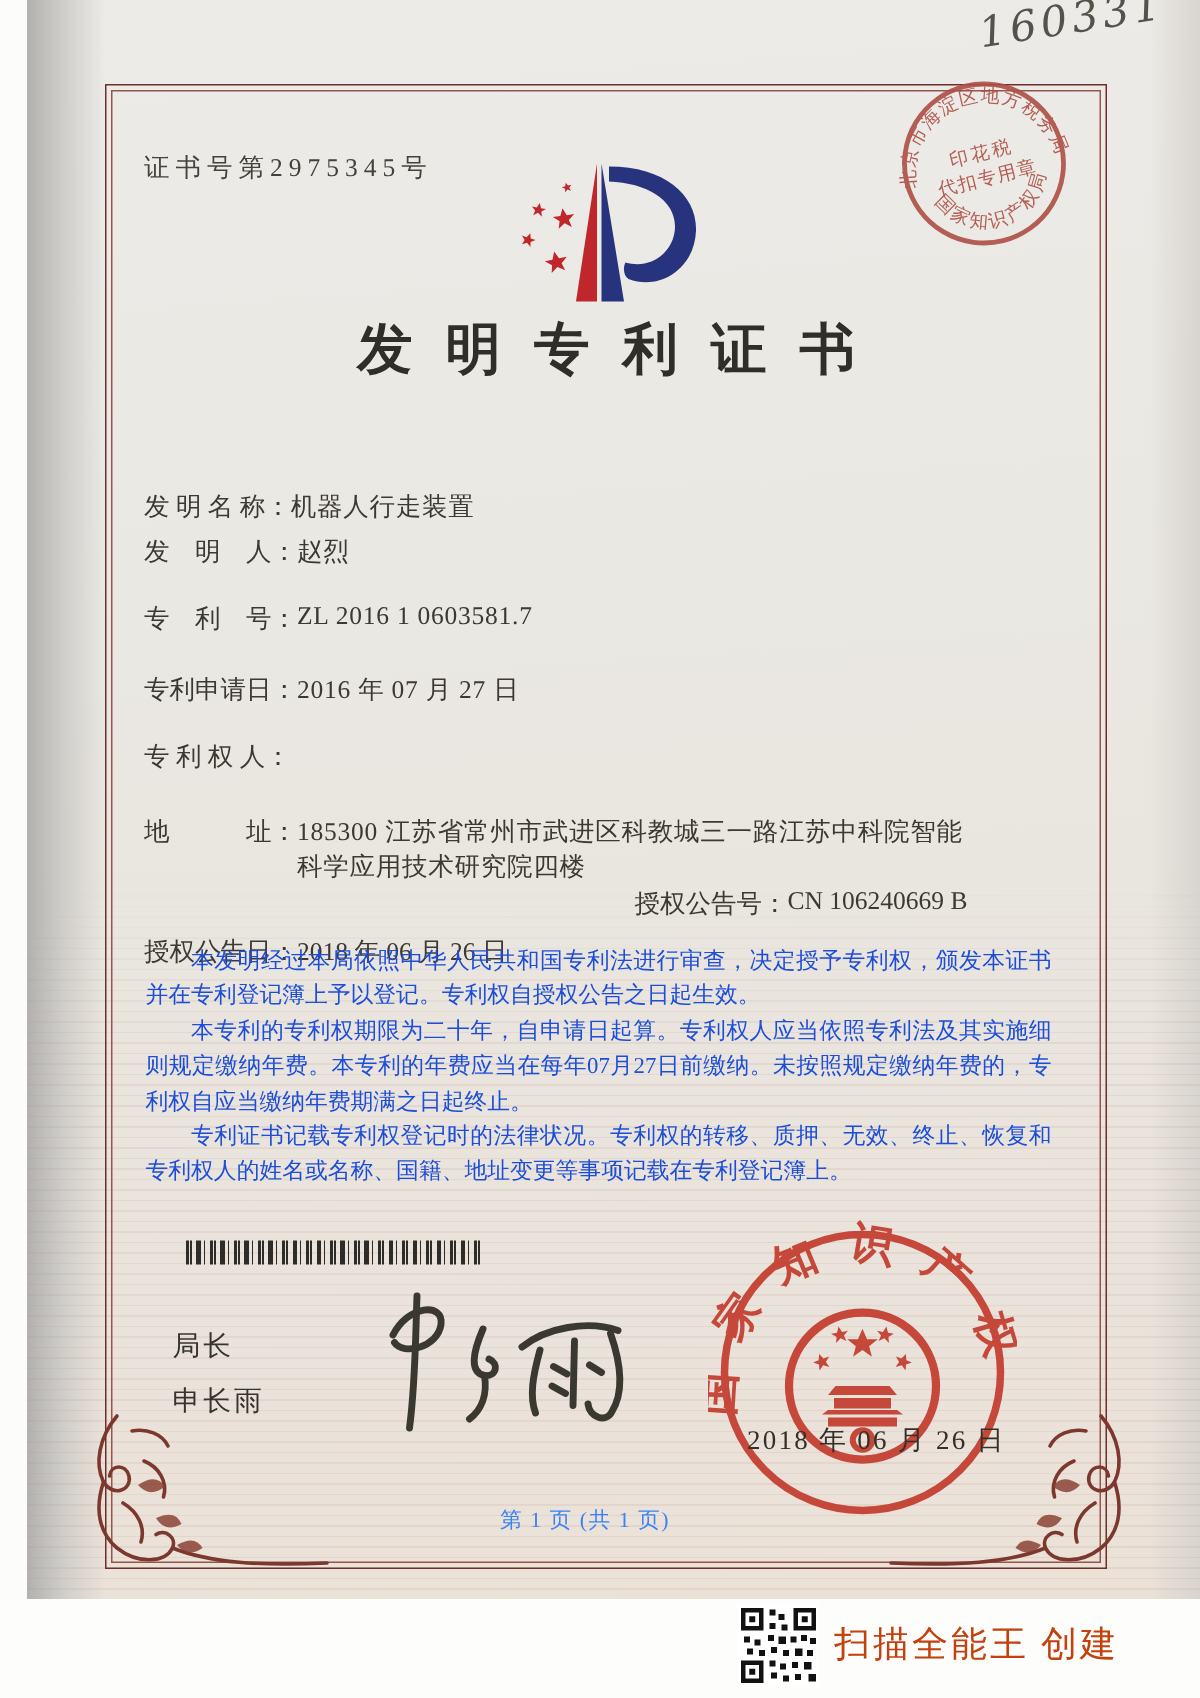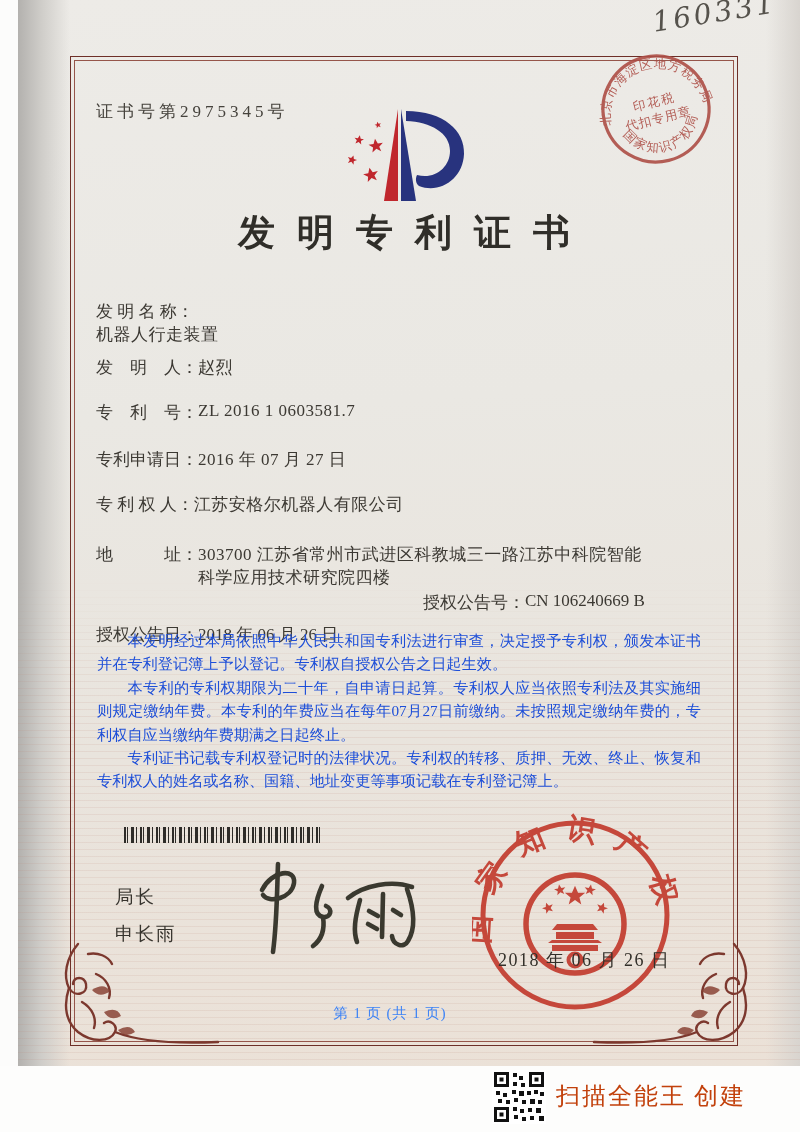--- a/index.html
+++ b/index.html
@@ -52,21 +52,21 @@
   .doc-title {
     position:absolute; left:70px; top:208px; width:668px; text-align:center;
     font-size:37px; font-weight:600; color:#302e29; letter-spacing:22px; text-indent:22px;
   }
 
   .tax-stamp { position:absolute; left:597px; top:50px; transform:rotate(-14deg); z-index:5; opacity:0.9; }
 
   .fields { position:absolute; left:96px; top:0; width:620px; font-size:17px; color:#3c3933; }
   .field-row { position:absolute; left:0; display:flex; align-items:flex-start; white-space:pre; }
   .field-row .val { white-space:normal; letter-spacing:0.5px; }
-  .row-1 { top:300px;flex-direction:column; } .row-2 { top:356px; } .row-3 { top:401px; }
+  .row-1 { top:326px; } .row-2 { top:356px; } .row-3 { top:401px; }
   .row-4 { top:448px; } .row-5 { top:493px; }
   .row-6 { top:543px; } .row-6 .val { width:452px; line-height:23px; }
   .grant-row { position:absolute; top:591px; left:0; width:620px; }
   .grant-date { position:absolute; left:0; display:flex; white-space:pre;margin-top:32px; }
   .grant-no   { position:absolute; left:327px; display:flex; white-space:pre; }
 
   .body-text {
     position:absolute; left:97px; top:629px; width:604px;
     font-size:15.2px; line-height:23.4px; color:#1d4ed8; text-align:justify;
   }
@@ -191,25 +191,24 @@
     <div class="field-row row-3">
       <span class="lbl">专　利　号：</span>
       <span class="val">ZL 2016 1 0603581.7</span>
     </div>
     <div class="field-row row-4">
       <span class="lbl">专利申请日：</span>
       <span class="val">2016 年 07 月 27 日</span>
     </div>
     <div class="field-row row-5">
       <span class="lbl">专 利 权 人：</span>
-      <span class="val">江苏安格尔机器人有限公司</span>
     </div>
     <div class="field-row row-6">
       <span class="lbl">地　　　址：</span>
-      <span class="val">303700 江苏省常州市武进区科教城三一路江苏中科院智能科学应用技术研究院四楼</span>
+      <span class="val">185300 江苏省常州市武进区科教城三一路江苏中科院智能科学应用技术研究院四楼</span>
     </div>
     <div class="grant-row">
       <div class="grant-date">
         <span>授权公告日：</span>
         <span>2018 年 06 月 26 日</span>
       </div>
       <div class="grant-no">
         <span>授权公告号：</span>
         <span>CN 106240669 B</span>
       </div>

